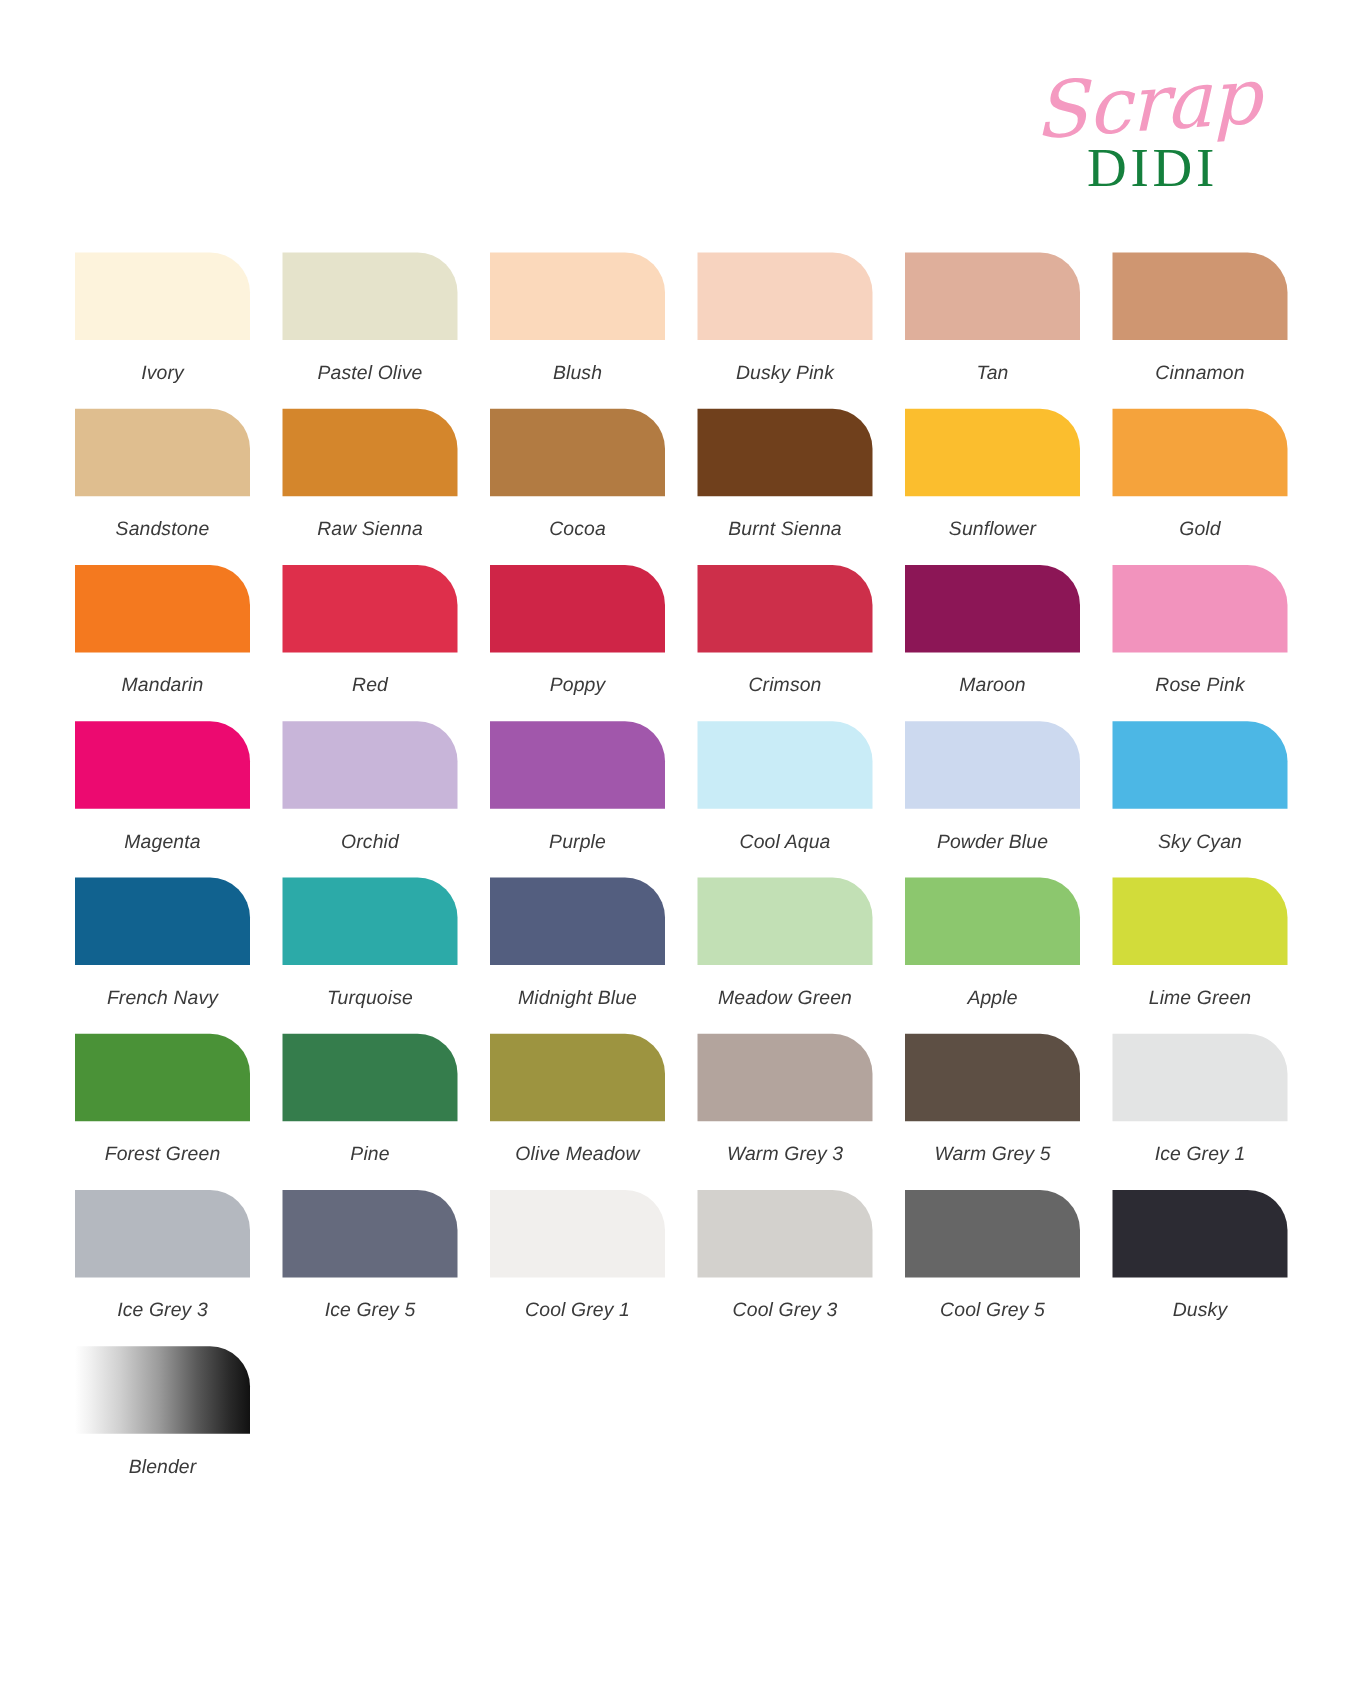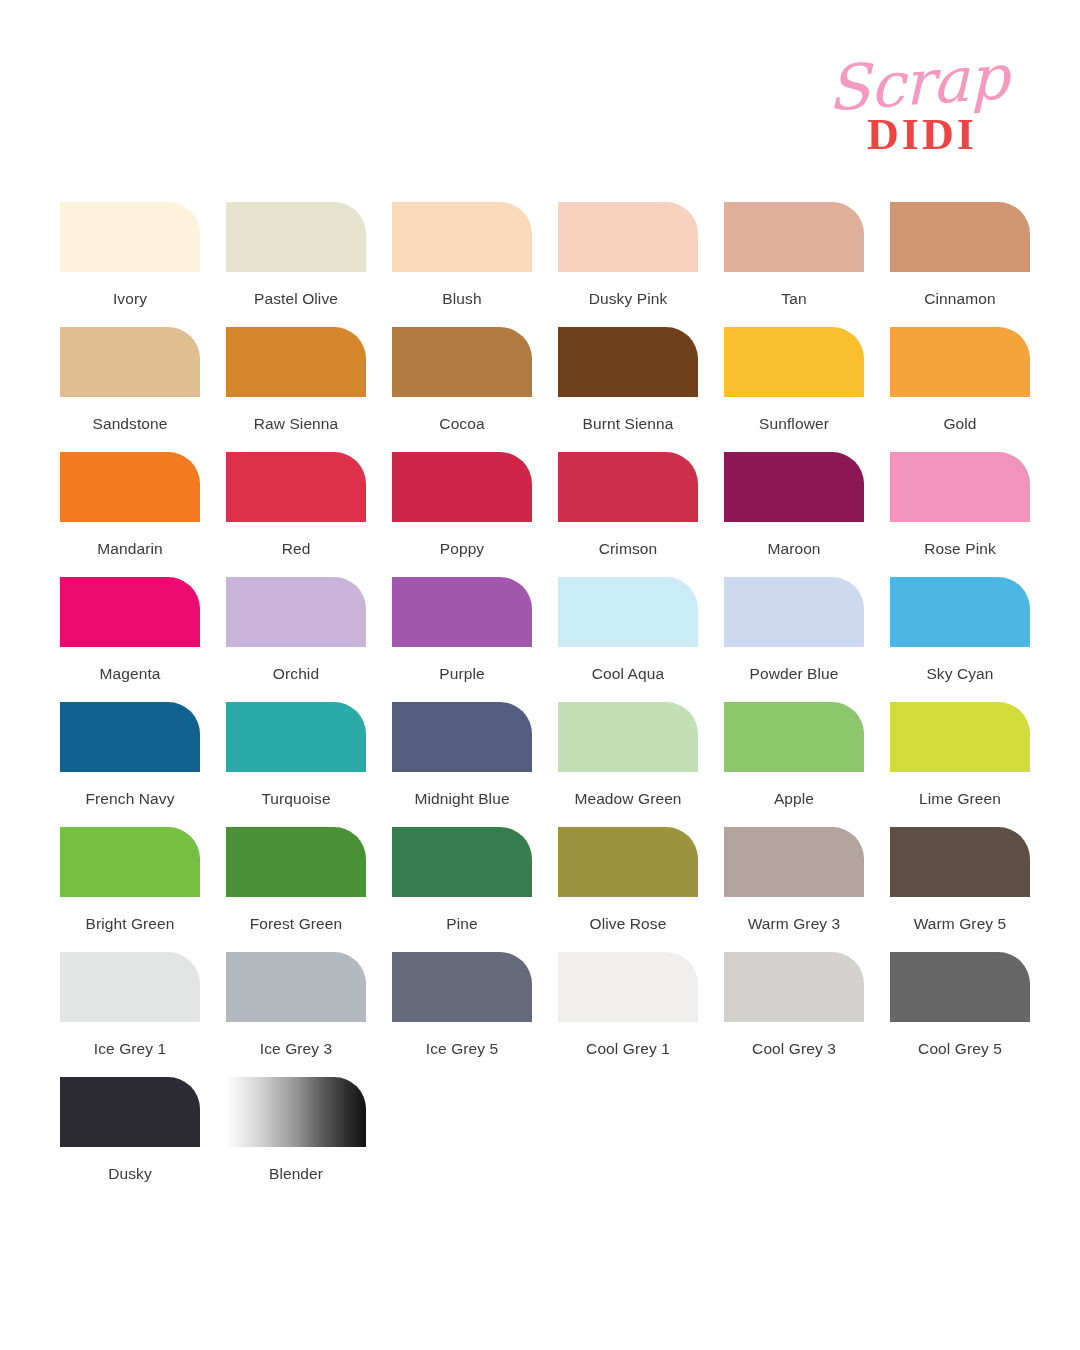--- a/index.html
+++ b/index.html
@@ -34,24 +34,24 @@
     line-height: 62px;
     color: #f49ac1;
     letter-spacing: -1px;
     transform: rotate(-4deg) skewX(-6deg);
     transform-origin: center center;
     margin-bottom: 2px;
   }
   .logo-serif {
     display: block;
     font-family: "Liberation Serif", serif;
-    font-weight: 700;
+    font-weight: 400;
     font-size: 44px;
     line-height: 46px;
-    color: #ef4444;
+    color: #15803d;
     letter-spacing: 3px;
     margin-top: -4px;
   }
 
   
   .grid {
     position: absolute;
     left: 60px;
     top: 202px;
     width: 972px;
@@ -76,20 +76,21 @@
     display: block;
     width: 140px;
     text-align: center;
     font-family: "Liberation Sans", sans-serif;
     font-size: 15.5px;
     line-height: 19px;
     color: #3a3a3a;
     margin-top: 17px;
     letter-spacing: 0.1px;
     white-space: nowrap;
+    font-style: italic;
   }
 </style>
 </head>
 <body>
 
 <div class="logo">
   <span class="logo-script">Scrap</span>
   <span class="logo-serif">DIDI</span>
 </div>
 
@@ -208,34 +209,30 @@
     </div>
     <div class="cell">
       <div class="chip" style="background: rgb(140, 199, 110);"></div>
       <span class="chip-label">Apple</span>
     </div>
     <div class="cell">
       <div class="chip" style="background: rgb(210, 220, 58);"></div>
       <span class="chip-label">Lime Green</span>
     </div>
     <div class="cell">
-      <div class="chip" style="background: rgb(119, 192, 67);"></div>
-      <span class="chip-label">Bright Green</span>
-    </div>
-    <div class="cell">
       <div class="chip" style="background: rgb(74, 146, 55);"></div>
       <span class="chip-label">Forest Green</span>
     </div>
     <div class="cell">
       <div class="chip" style="background: rgb(53, 125, 76);"></div>
       <span class="chip-label">Pine</span>
     </div>
     <div class="cell">
       <div class="chip" style="background: rgb(157, 148, 64);"></div>
-      <span class="chip-label">Olive Rose</span>
+      <span class="chip-label">Olive Meadow</span>
     </div>
     <div class="cell">
       <div class="chip" style="background: rgb(179, 164, 157);"></div>
       <span class="chip-label">Warm Grey 3</span>
     </div>
     <div class="cell">
       <div class="chip" style="background: rgb(93, 79, 68);"></div>
       <span class="chip-label">Warm Grey 5</span>
     </div>
     <div class="cell">

